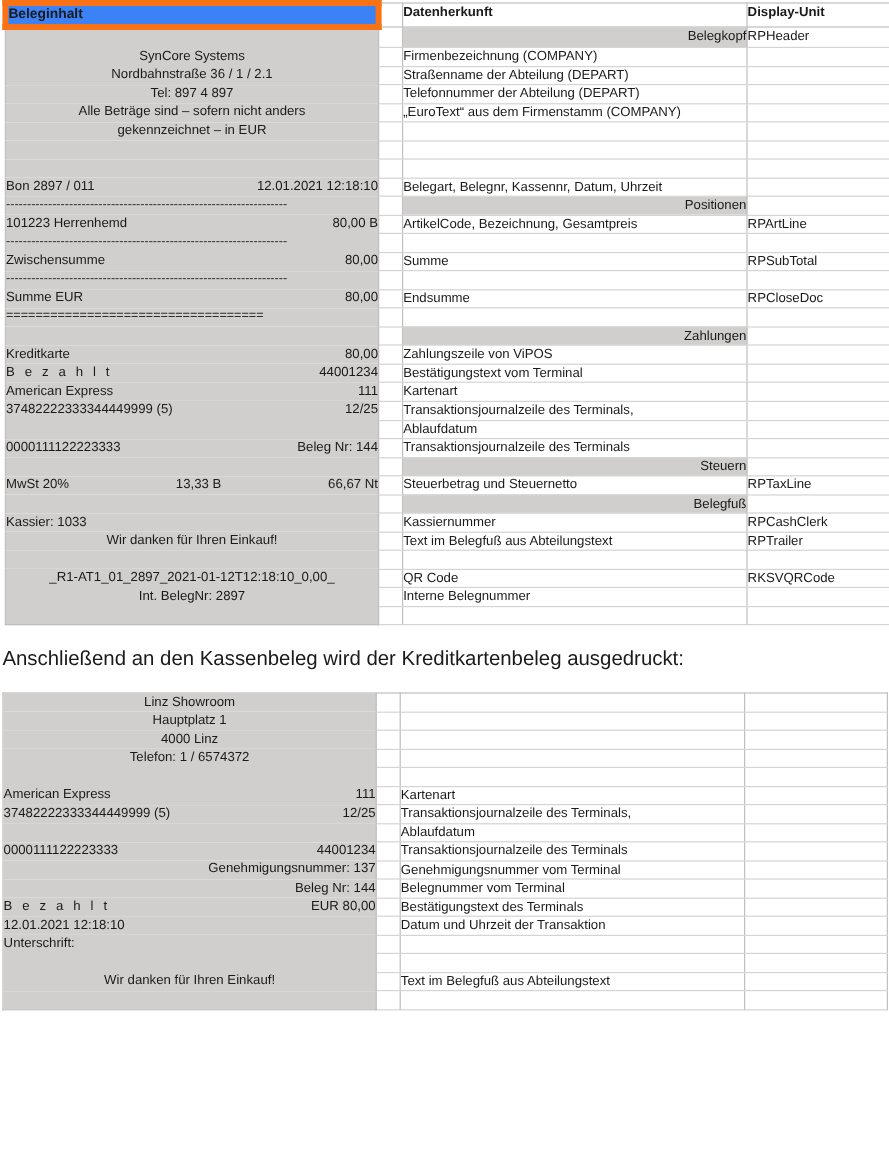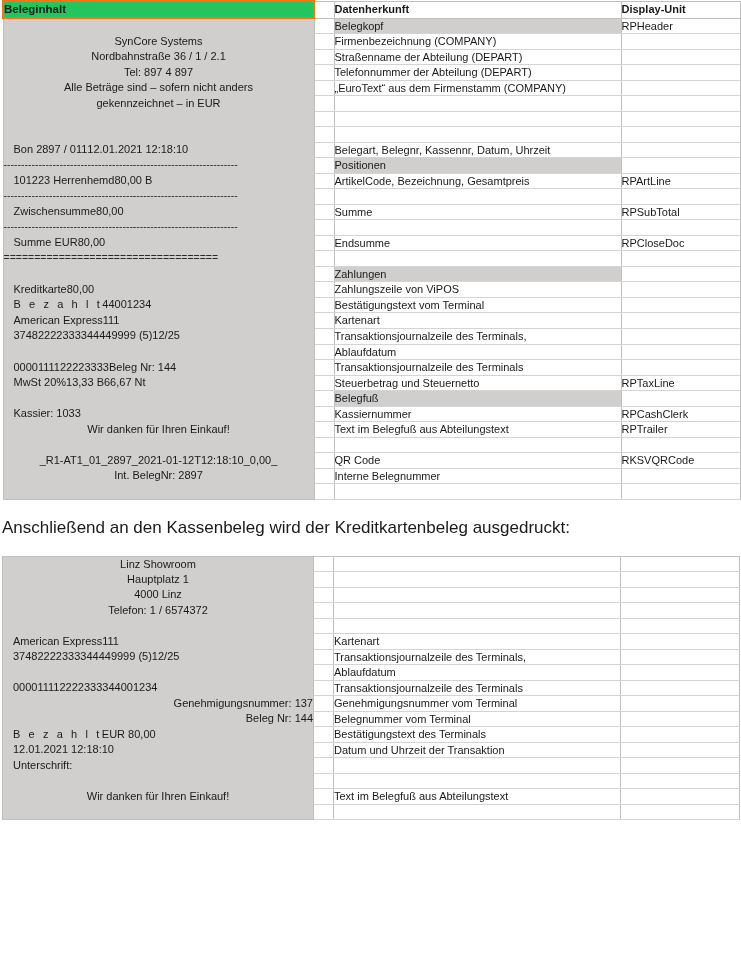--- a/index.html
+++ b/index.html
@@ -37,22 +37,22 @@
   
   .rc {
     background: #d0cfcd;
     border-left: 1px solid #bfbfbf;
     border-right: 1px solid #bfbfbf;
     padding: 1px 10px 1px 10px;
     white-space: nowrap;
     font-size: 11px;
   }
   .rc-head {
-    background: #22c55e;
-    border: 2px solid #f97316;
+    background: #3b82f6;
+    border: 5px solid #f97316;
     font-weight: bold;
     padding: 3px 8px 3px 8px;
     font-size: 11.5px;
   }
   .rc-top { border-top: 1px solid #bfbfbf; }
   .rc-bot { border-bottom: 1px solid #bfbfbf; }
 
   
   .gap {
     background: #ffffff;
@@ -67,35 +67,35 @@
 
   
   .dc {
     background: #ffffff;
     border-left: 1px solid #bfbfbf;
     border-right: 1px solid #bfbfbf;
     border-bottom: 1px solid #d4d4d4;
     padding: 2px 6px 2px 7px;
     font-size: 11px;
   }
-  .dc.shaded { background: #d0cfcd; }
+  .dc.shaded { background: #d0cfcd; text-align: right; }
   .dc-head {
     background: #ffffff;
     border: 1px solid #bfbfbf;
     font-weight: bold;
     padding: 3px 6px 3px 7px;
     font-size: 11px;
   }
   .dc-topline { border-top: 1px solid #bfbfbf; }
 
   
   .line {
     display: flex;
+    justify-content: space-between;
     align-items: baseline;
-    padding-left: 10px;
   }
   .center { text-align: center; }
   .right  { text-align: right; }
   .sep {
     overflow: hidden;
     letter-spacing: 0px;
     font-size: 10.5px;
     color: #2b2b2b;
   }
   .spaced { letter-spacing: 2.6px; }
@@ -333,20 +333,28 @@
             <span>0000111122223333</span>
             <span>Beleg Nr:  144</span>
           </div>
         </td>
         <td class="gap">&nbsp;</td>
         <td class="dc">Transaktionsjournalzeile des Terminals</td>
         <td class="dc">&nbsp;</td>
       </tr>
       <tr>
         <td class="rc">
+          <div>&nbsp;</div>
+        </td>
+        <td class="gap">&nbsp;</td>
+        <td class="dc shaded">Steuern</td>
+        <td class="dc">&nbsp;</td>
+      </tr>
+      <tr>
+        <td class="rc">
           <div class="line">
             <span>MwSt 20%</span>
             <span>13,33 B</span>
             <span>66,67 Nt</span>
           </div>
         </td>
         <td class="gap">&nbsp;</td>
         <td class="dc">Steuerbetrag und Steuernetto</td>
         <td class="dc">RPTaxLine</td>
       </tr>

